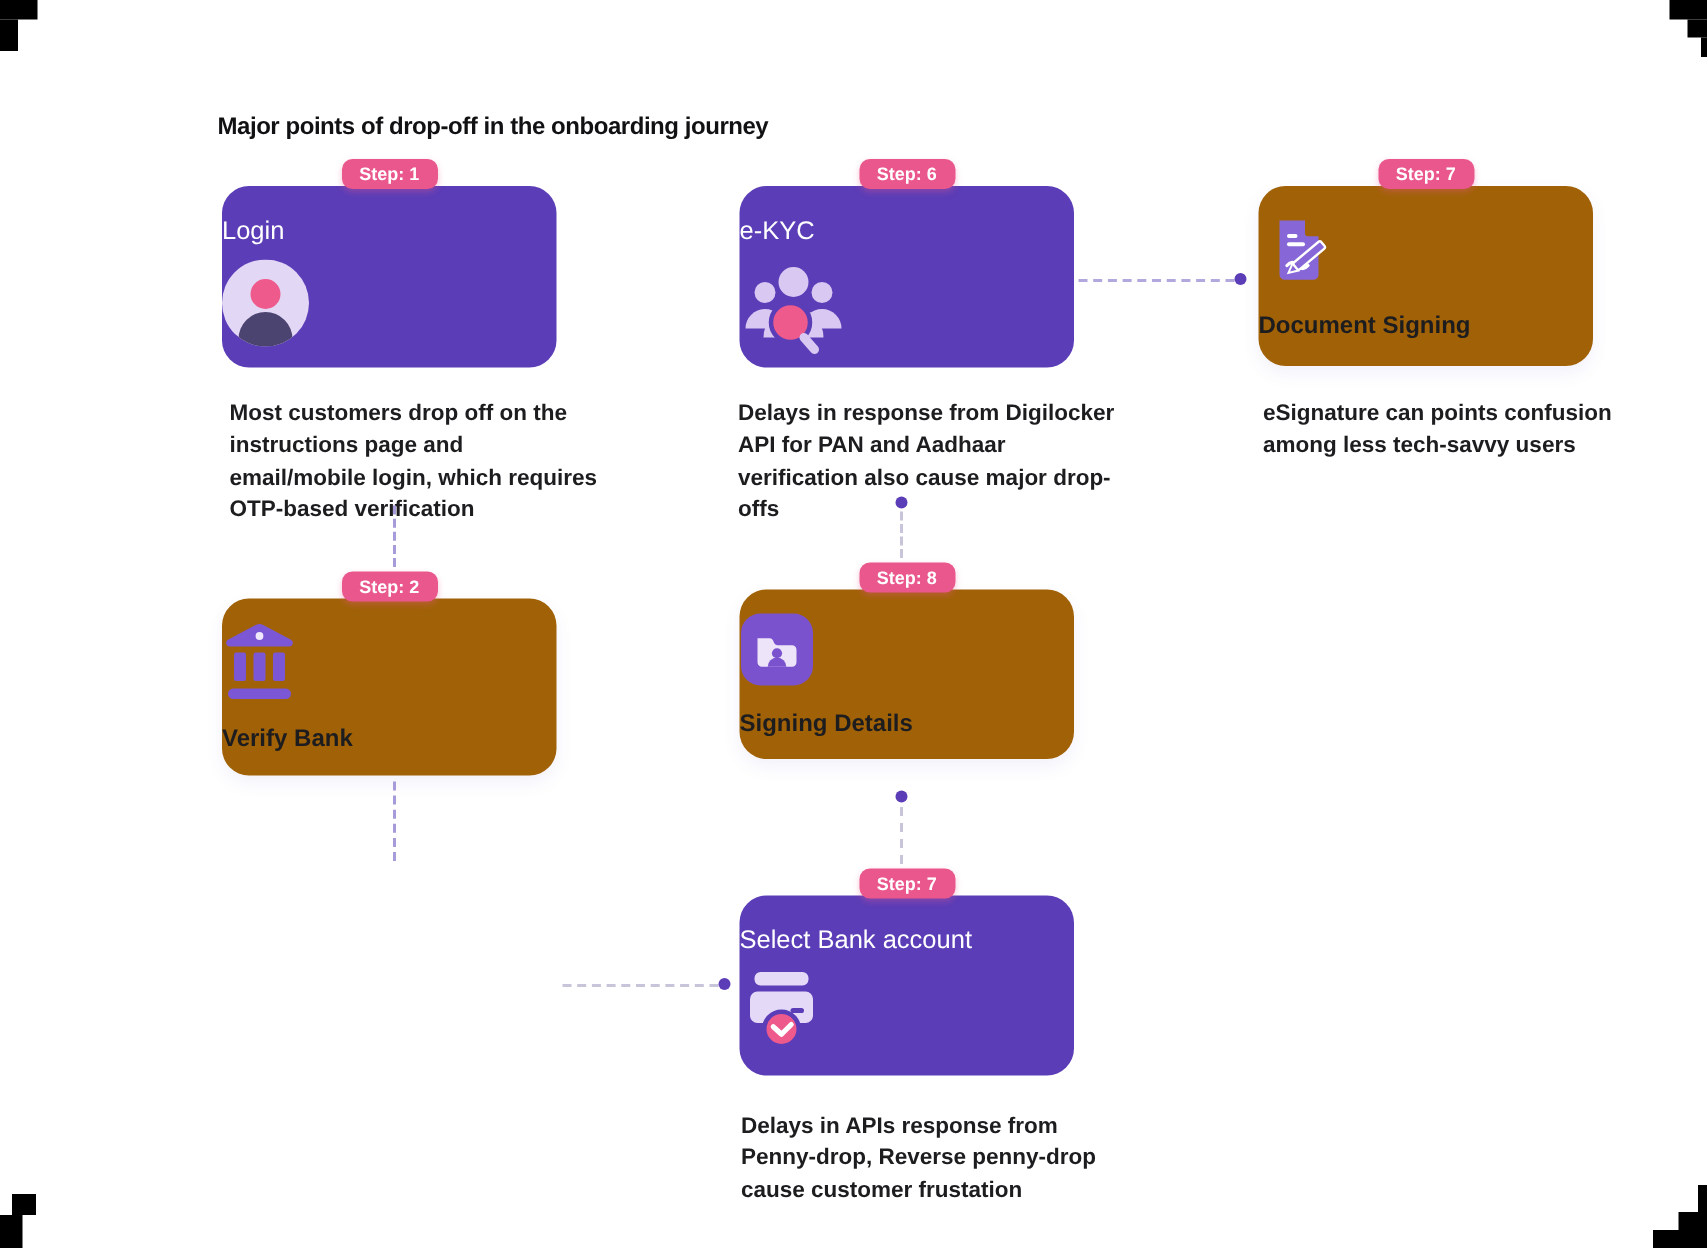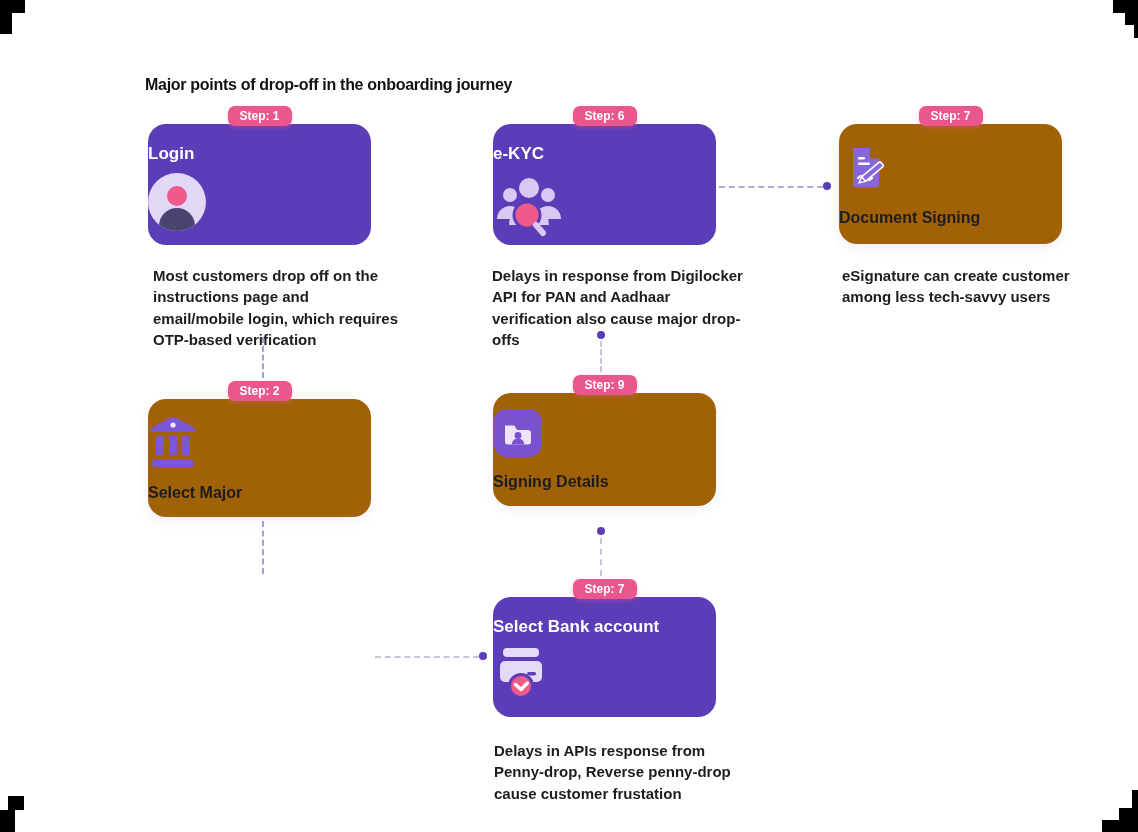--- a/index.html
+++ b/index.html
@@ -7,21 +7,21 @@
   .canvas{position:relative;width:1138px;height:832px;background:#ffffff;overflow:hidden;}
 
   .page-title{position:absolute;left:145px;top:36px;font-size:16px;font-weight:700;
     letter-spacing:-0.3px;color:#111113;margin-top:40px;}
 
   
   .card{position:absolute;width:223px;border-radius:18px;display:flex;flex-direction:column;
     align-items:flex-start;justify-content:center;}
   .card.filled{background:#5B3DB7;}
   .card.light{background:#a16207;box-shadow:0 5px 12px rgba(91,61,183,0.07);}
-  .card .label{font-size:17px;font-weight:700;color:#fff;}
+  .card .label{font-size:17px;font-weight:400;color:#fff;}
   .card.light .label{font-size:16px;font-weight:700;color:#1d1d1f;}
   .card.filled{justify-content:flex-start;padding-top:20px;box-sizing:border-box;gap:9px;}
   .card.light{gap:11px;}
 
   .badge{position:absolute;top:-18px;left:50%;transform:translateX(-50%);
     background:#E9578C;color:#fff;font-size:12px;font-weight:700;line-height:14px;
     padding:3px 12px;border-radius:7px;white-space:nowrap;box-shadow:0 2px 4px rgba(233,87,140,0.35);}
 
   .desc{position:absolute;font-size:15px;line-height:21.4px;color:#1d1d1f;font-weight:bold;}
 
@@ -102,41 +102,41 @@
         <rect x="19" y="20.5" width="12" height="2.6" rx="1.3" fill="#fff"></rect>
         <path d="M19 36 q3.5 -4 7 0 t7 0" stroke="#fff" stroke-width="2.2" fill="none" stroke-linecap="round"></path>
         <g transform="rotate(-40 33 30)">
           <rect x="22" y="27" width="24" height="6" rx="1.5" fill="#8767D8" stroke="#fff" stroke-width="1.6"></rect>
           <path d="M22 27 l-6 3 l6 3 z" fill="#8767D8" stroke="#fff" stroke-width="1.3"></path>
         </g>
       </svg>
     </span>
     <div class="label">Document Signing</div>
   </div>
-  <p class="desc" style="left:842px;top:250px;width:242px">eSignature can create customer among less tech-savvy users</p>
+  <p class="desc" style="left:842px;top:250px;width:242px">eSignature can points confusion among less tech-savvy users</p>
 
   <div class="card light" style="left:148px;top:399px;height:118px">
     <div class="badge">Step: 2</div>
     <span>
       <svg width="50" height="54" viewBox="0 0 50 54">
         <g fill="#7B57D6">
           <path d="M25 2 c0.8 0 1.5 0.2 2.2 0.5 L46 12.5 a2.4 2.4 0 0 1 -1.1 4.5 H5.1 A2.4 2.4 0 0 1 4 12.5 L22.8 2.5 C23.5 2.2 24.2 2 25 2 z"></path>
           <circle cx="25" cy="10" r="2.6" fill="#EFE9FB"></circle>
           <rect x="8" y="21" width="8" height="19" rx="1.5"></rect>
           <rect x="21" y="21" width="8" height="19" rx="1.5"></rect>
           <rect x="34" y="21" width="8" height="19" rx="1.5"></rect>
           <rect x="4" y="45" width="42" height="7" rx="3.5"></rect>
         </g>
       </svg>
     </span>
-    <div class="label">Select Major</div>
+    <div class="label">Verify Bank</div>
   </div>
 
   <div class="card light" style="left:493px;top:393px;height:113px">
-    <div class="badge">Step: 9</div>
+    <div class="badge">Step: 8</div>
     <span>
       <svg width="50" height="50" viewBox="0 0 50 50">
         <rect x="1" y="1" width="48" height="48" rx="13" fill="#7B52CE"></rect>
         <path d="M12 17.5 h8.2 a2.3 2.3 0 0 1 2.1 1.4 l0.8 1.8 a2.3 2.3 0 0 0 2.1 1.4 H35 a3 3 0 0 1 3 3 v8.4 a3 3 0 0 1 -3 3 H15 a3 3 0 0 1 -3 -3 z" fill="#EDE4FA"></path>
         <circle cx="25" cy="27.5" r="3.4" fill="#7B52CE"></circle>
         <path d="M18.8 36.5 a6.2 6.2 0 0 1 12.4 0 z" fill="#7B52CE"></path>
       </svg>
     </span>
     <div class="label">Signing Details</div>
   </div>

